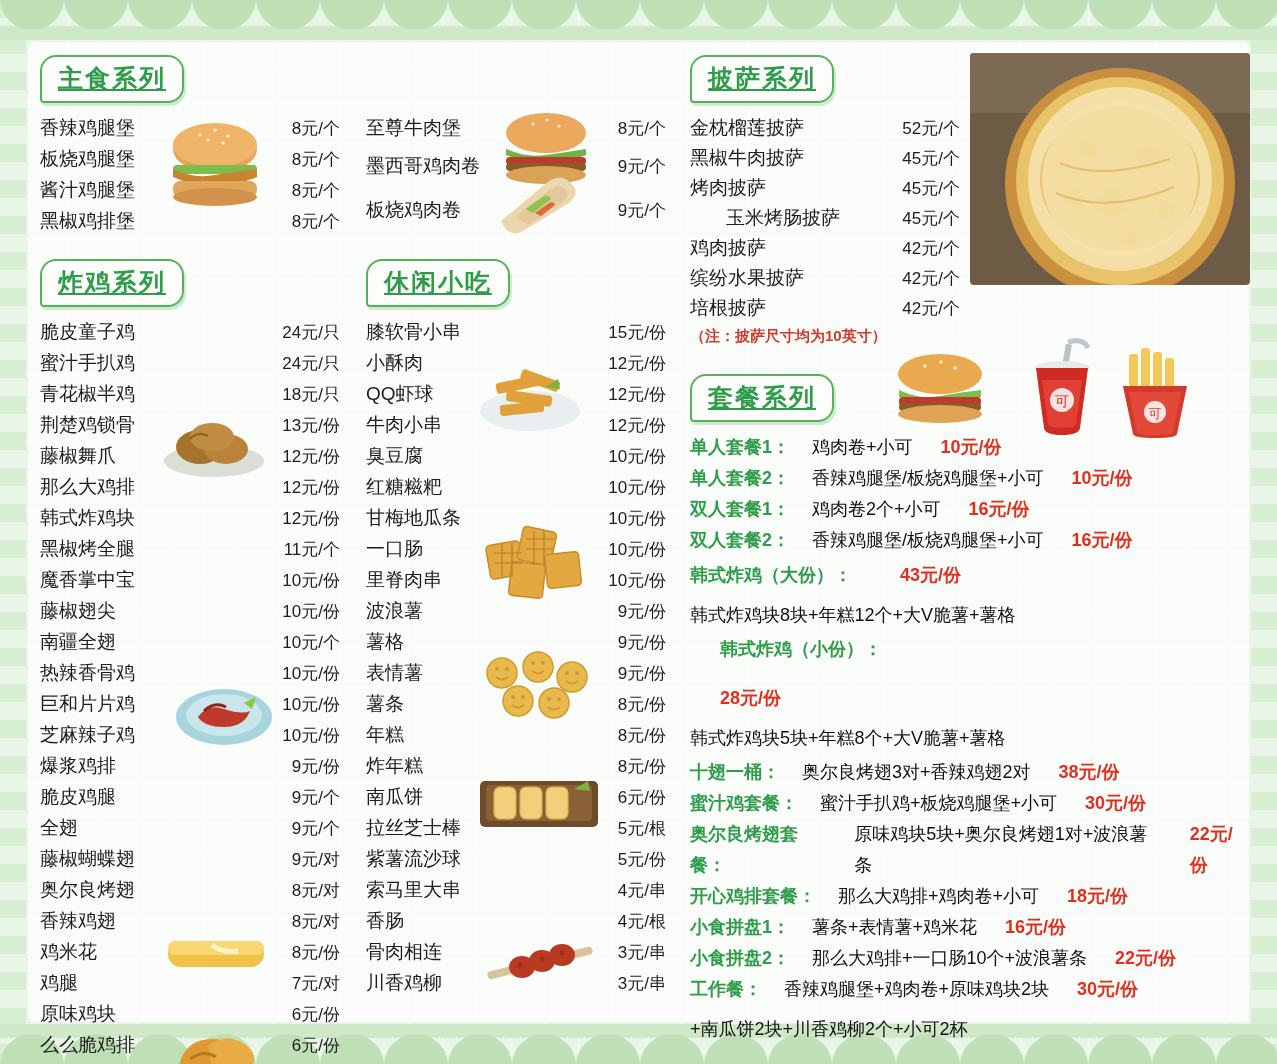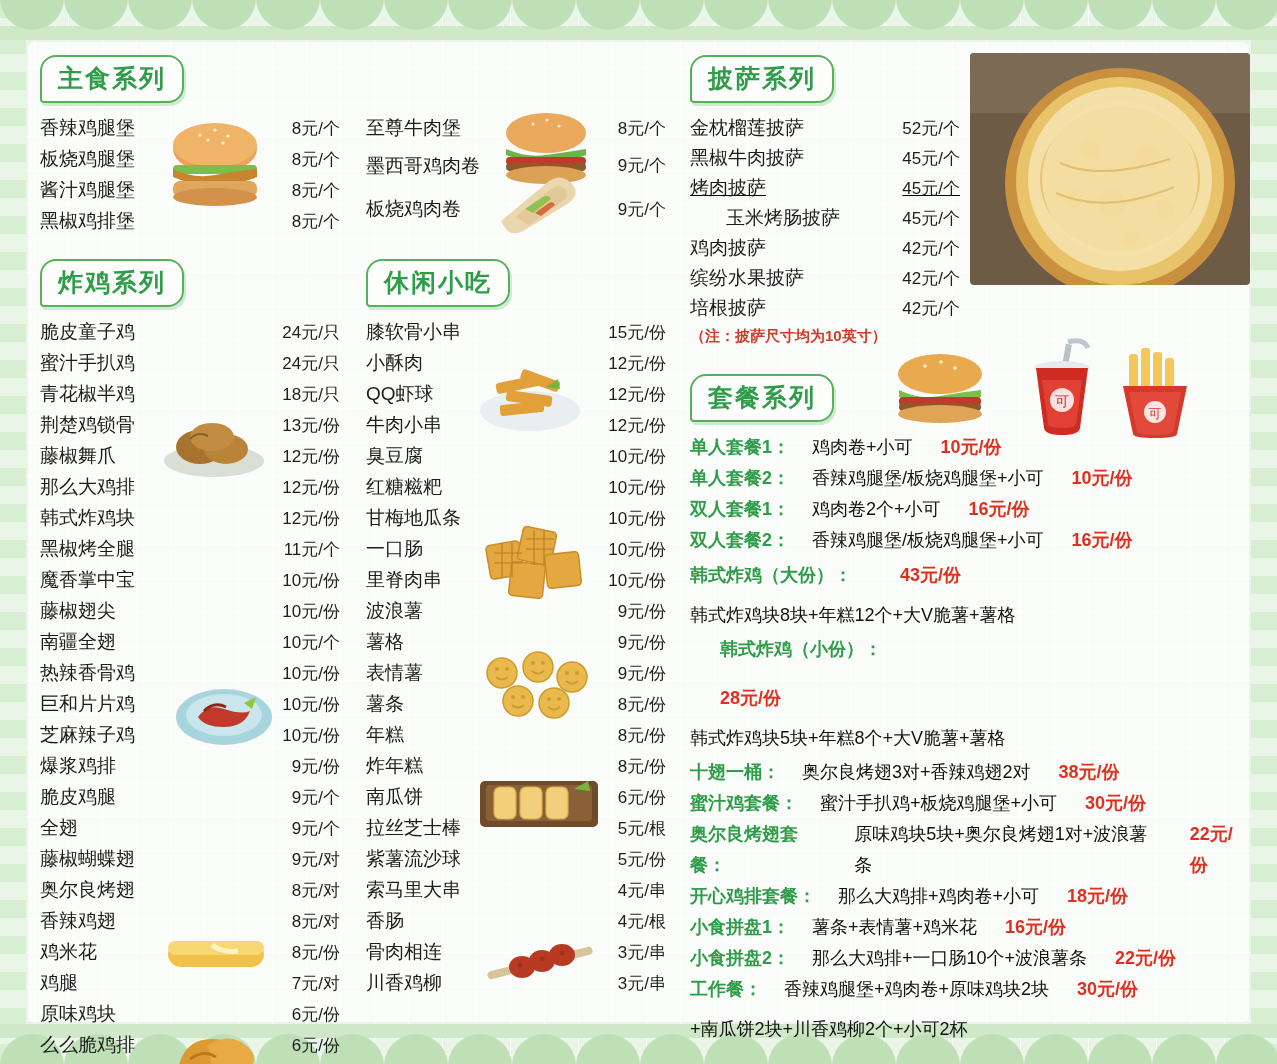--- a/index.html
+++ b/index.html
@@ -45,20 +45,21 @@
     display:inline-block;
     border:2px solid #57b15a;
     border-radius:16px 16px 16px 4px;
     padding:5px 16px 6px 16px;
     color:#2f9c4a;
     font-size:25px;
     font-weight:bold;
     letter-spacing:2px;
     background:rgba(255,255,255,.6);
     box-shadow:2px 3px 0 rgba(87,177,90,.25);
+    text-decoration:underline;
   }
   .pill-wrap{margin-bottom:10px;}
 
   
   .mlist{list-style:none;margin:0;padding:0;}
   .mrow{display:flex;align-items:baseline;line-height:30px;white-space:nowrap;}
   .mname{font-size:19px;color:#1d1d1d;}
   .mprice{font-size:17px;color:#1d1d1d;margin-left:auto;}
   .note{font-size:15px;color:#d03a2a;font-weight:bold;margin-top:4px;}
 
@@ -184,21 +185,21 @@
           </svg>
         </div>
       </div>
 
       <div class="sub-col w-b">
         <ul class="mlist">
           <li class="mrow">
             <span class="mname">至尊牛肉堡</span>
             <span class="mprice">8元/个</span>
           </li>
-          <li class="mrow" style="line-height:44px;align-items:flex-end;">
+          <li class="mrow" style="line-height:44px;">
             <span class="mname">墨西哥鸡肉卷</span>
             <span class="mprice">9元/个</span>
           </li>
           <li class="mrow" style="line-height:42px;">
             <span class="mname">板烧鸡肉卷</span>
             <span class="mprice">9元/个</span>
           </li>
         </ul>
         <div class="ph" style="left:125px;top:-4px;width:110px;height:80px;">
           <svg width="110" height="80" viewBox="0 0 110 80">
@@ -554,21 +555,21 @@
     <div style="position:relative;">
       <ul class="mlist" style="width:270px;">
         <li class="mrow" style="line-height:29px;">
             <span class="mname">金枕榴莲披萨</span>
             <span class="mprice">52元/个</span>
           </li>
         <li class="mrow" style="line-height:29px;">
             <span class="mname">黑椒牛肉披萨</span>
             <span class="mprice">45元/个</span>
           </li>
-        <li class="mrow" style="line-height:29px;text-decoration:underline;">
+        <li class="mrow" style="line-height:29px;">
             <span class="mname">烤肉披萨</span>
             <span class="mprice">45元/个</span>
           </li>
         <li class="mrow" style="line-height:29px;margin-left:36px;">
             <span class="mname">玉米烤肠披萨</span>
             <span class="mprice">45元/个</span>
           </li>
         <li class="mrow" style="line-height:29px;">
             <span class="mname">鸡肉披萨</span>
             <span class="mprice">42元/个</span>

